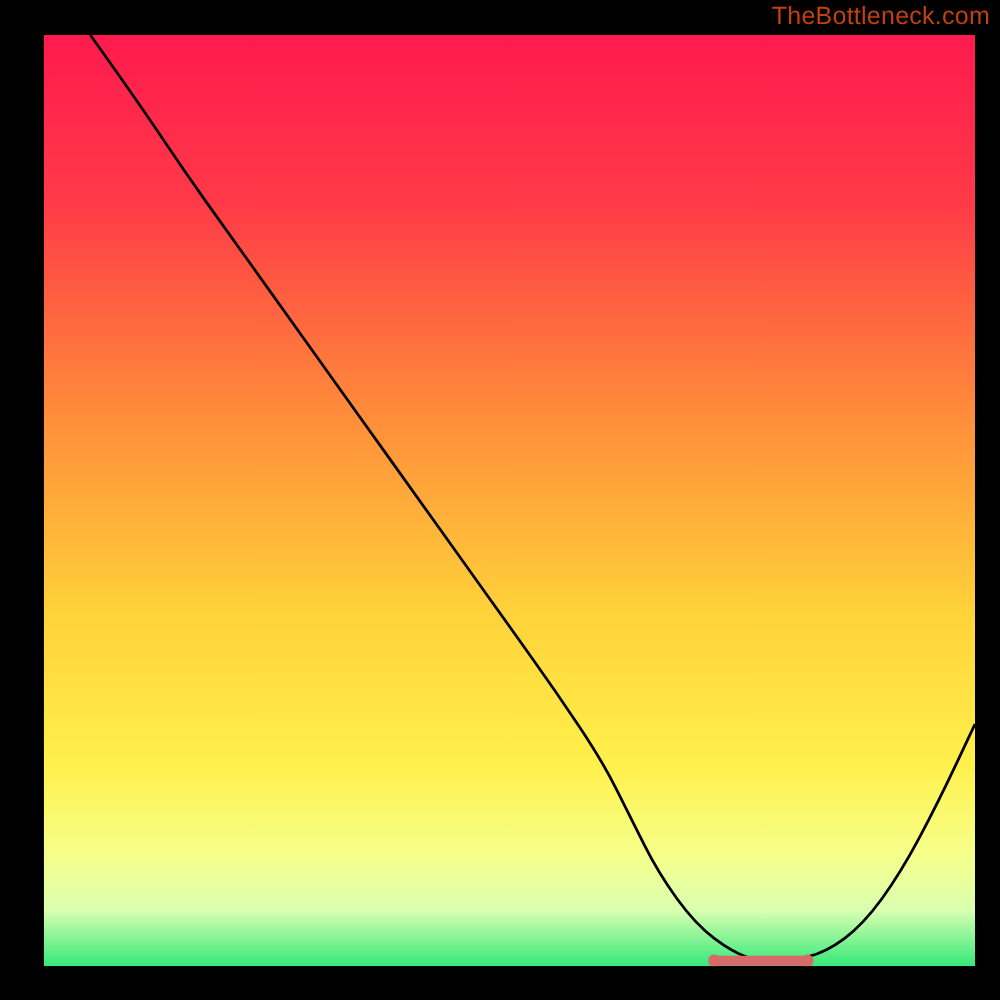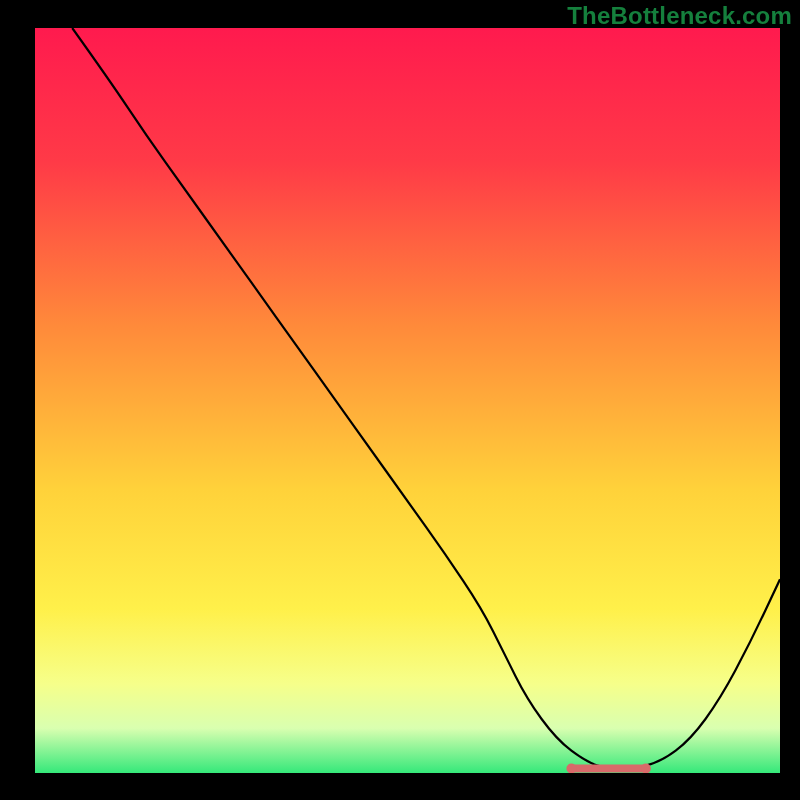--- a/index.html
+++ b/index.html
@@ -14,23 +14,23 @@
   .container {
     position: relative;
     width: 800px;
     height: 800px;
     background: #000;
   }
   .watermark {
     position: absolute;
     top: 2px;
     right: 8px;
-    color: #15803d;
-    font-size: 24px;
-    font-weight: 700;
+    color: #c2410c;
+    font-size: 20px;
+    font-weight: 400;
     letter-spacing: 0.2px;
   }
   .plot-area {
     position: absolute;
     left: 35px;
     top: 28px;
     width: 745px;
     height: 745px;
   }
   .plot-svg {

